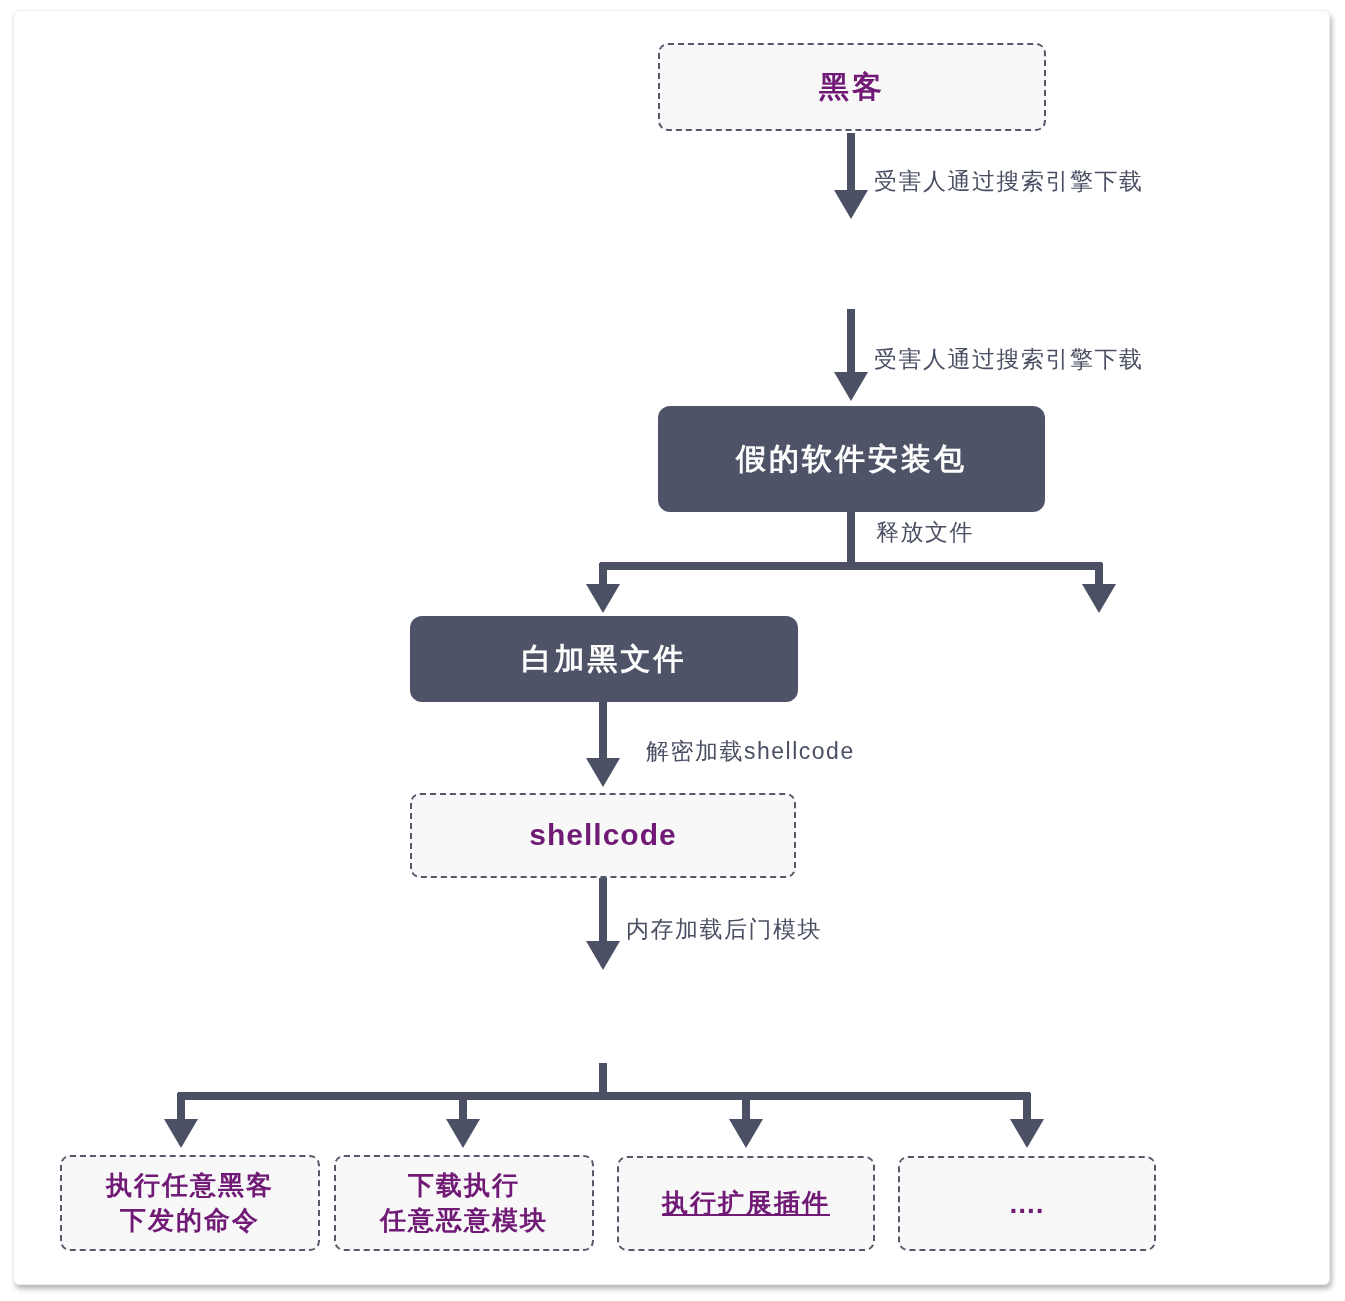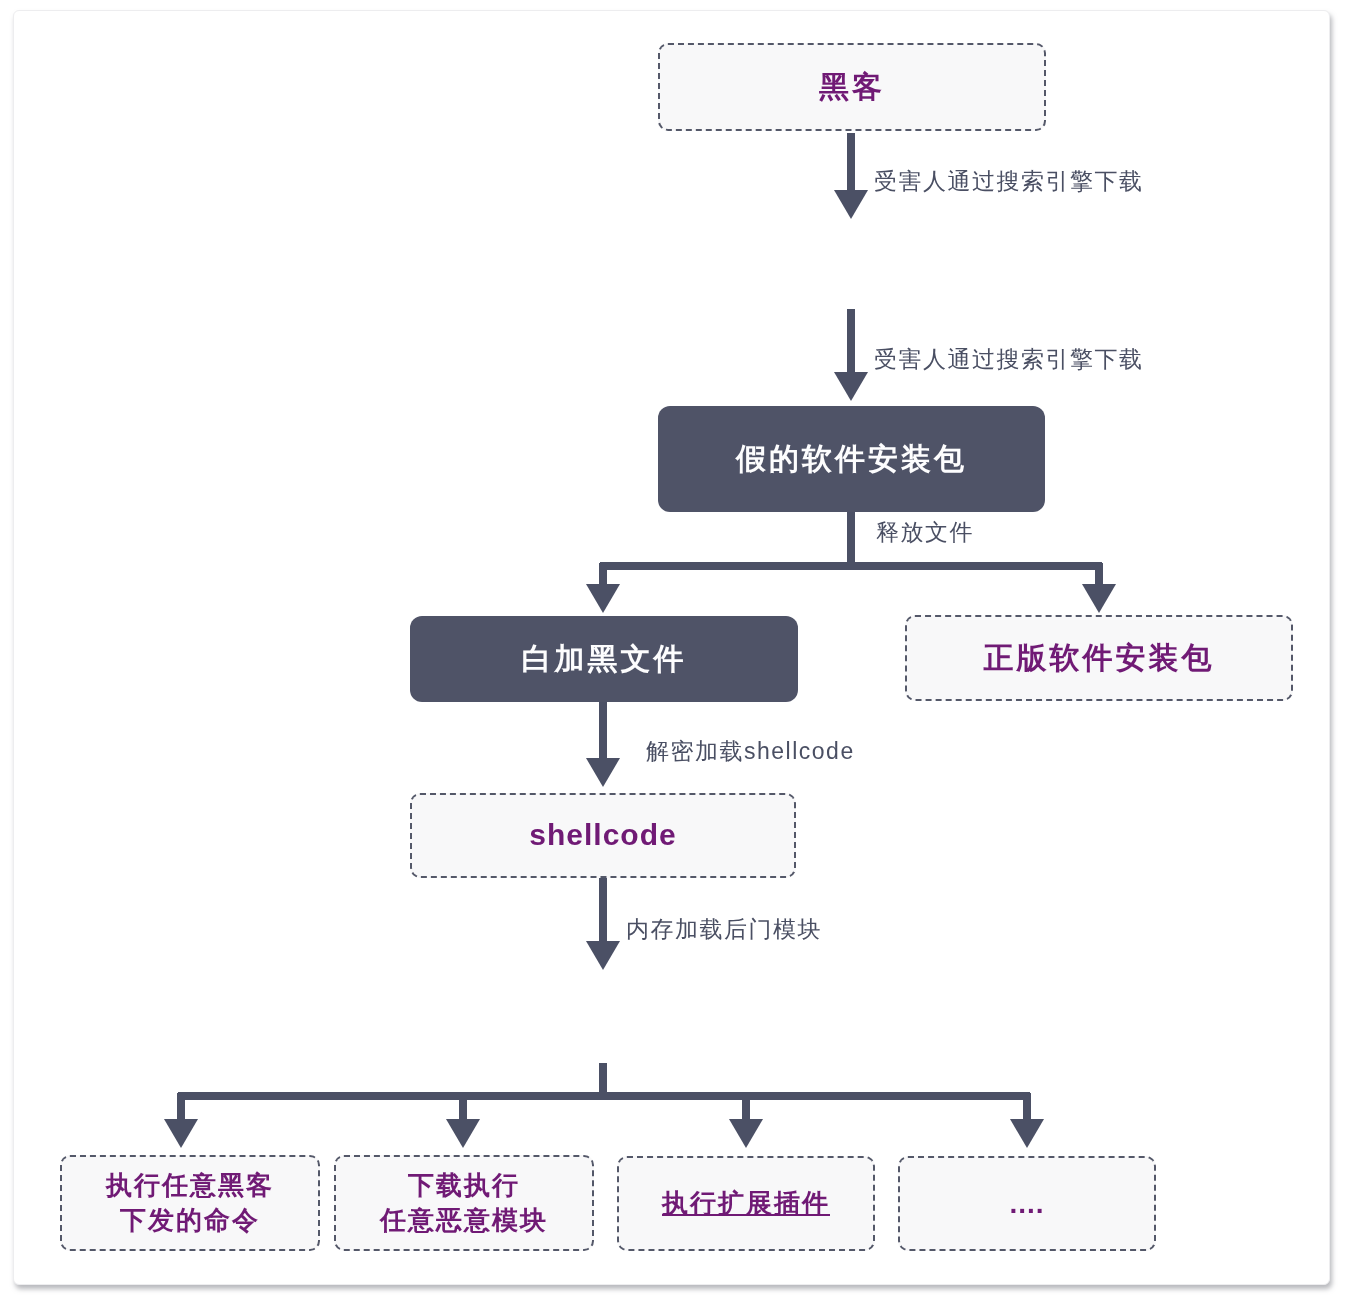--- a/index.html
+++ b/index.html
@@ -114,23 +114,20 @@
 
 
   <div class="node dark" style="left:658px; top:406px; width:387px; height:106px;">
     <span class="node-label">假的软件安装包</span>
   </div>
 
   <div class="node dark" style="left:410px; top:616px; width:388px; height:86px;">
     <span class="node-label">白加黑文件</span>
   </div>
 
-  <div class="node dashed" style="left:905px; top:615px; width:388px; height:86px;">
-    <span class="node-label">正版软件安装包</span>
-  </div>
 
   <div class="node dashed latin" style="left:410px; top:793px; width:386px; height:85px;">
     <span class="node-label">shellcode</span>
   </div>
 
 
   <div class="node dashed small" style="left:60px; top:1155px; width:260px; height:96px;">
     <span class="node-label">执行任意黑客
 下发的命令</span>
   </div>

